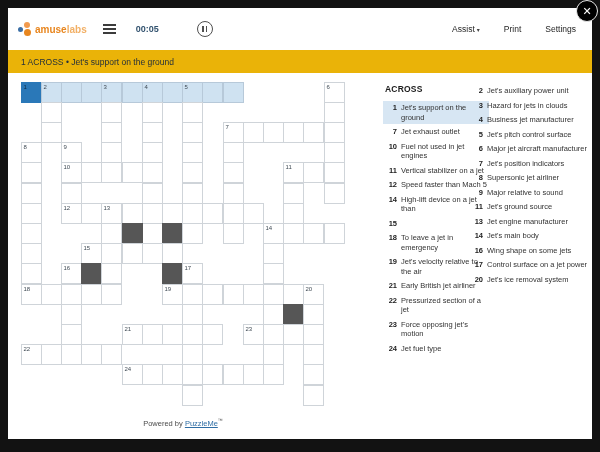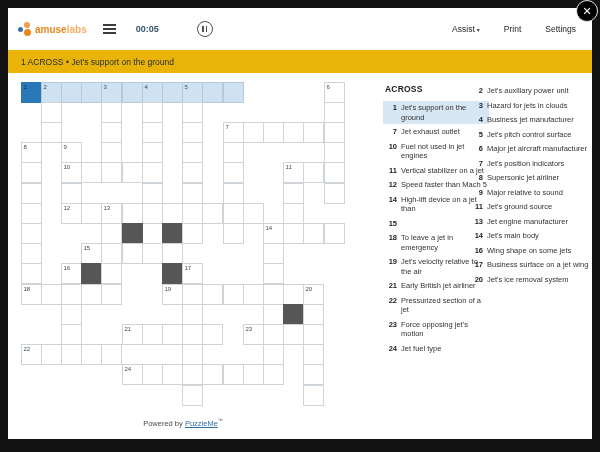--- a/index.html
+++ b/index.html
@@ -390,21 +390,21 @@
           <div class="clue">
             <span class="clue-num">14</span>
             <span class="clue-text">Jet's main body</span>
           </div>
           <div class="clue">
             <span class="clue-num">16</span>
             <span class="clue-text">Wing shape on some jets</span>
           </div>
           <div class="clue">
             <span class="clue-num">17</span>
-            <span class="clue-text">Business surface on a jet wing</span>
+            <span class="clue-text">Control surface on a jet power</span>
           </div>
           <div class="clue">
             <span class="clue-num">20</span>
             <span class="clue-text">Jet's ice removal system</span>
           </div>
         </div>
     </div>
 
     <div class="powered"><span>Powered by </span><a>PuzzleMe</a><sup>™</sup></div>
   </div>

